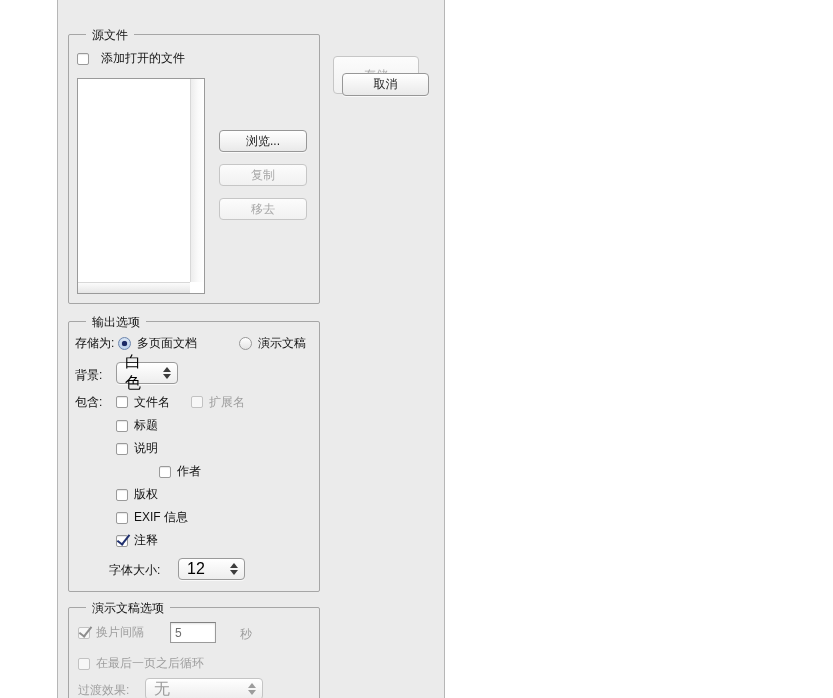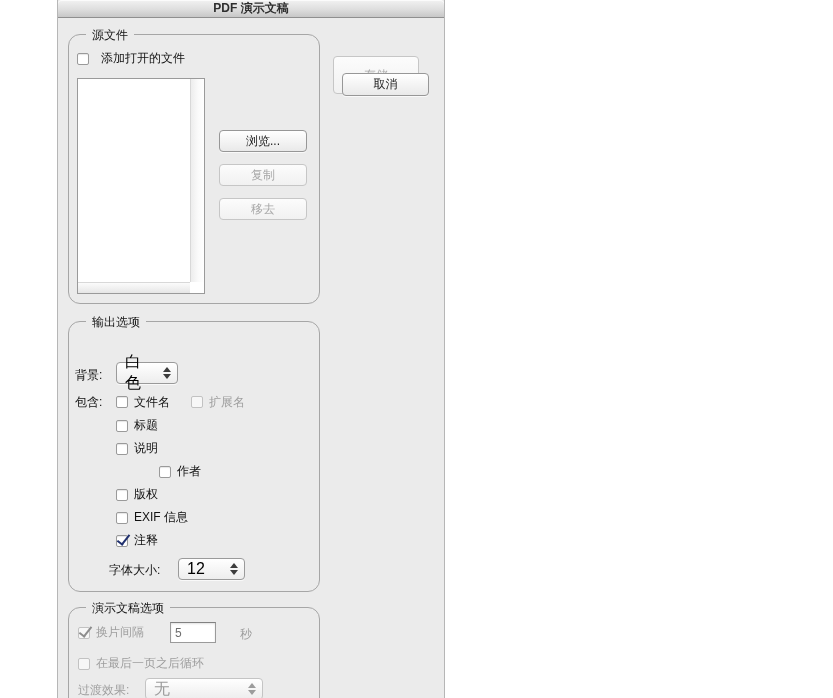--- a/index.html
+++ b/index.html
@@ -11,21 +11,21 @@
             background:#ebebeb; border-left:1px solid #b6b6b6; border-right:1px solid #b6b6b6;
             overflow:hidden; }
 
   .titlebar { position:absolute; left:0; top:0; right:0; height:18px;
               background:linear-gradient(#f2f2f2 0%, #dedede 55%, #c7c7c7 100%);
               border-bottom:1px solid #8f8f8f; border-radius:4px 4px 0 0;
               box-shadow:inset 0 1px 0 #fbfbfb;
               display:flex; align-items:center; justify-content:center;
               font-size:12px; font-weight:bold; color:#2f2f2f; }
 
-  .group { position:absolute; border:1px solid #a6a6a6; border-radius:12px; }
+  .group { position:absolute; border:1px solid #a6a6a6; border-radius:2px; }
   .legend { position:absolute; top:-8px; left:17px; background:#ebebeb; padding:0 6px;
             font-size:12px; color:#141414; white-space:nowrap; }
 
   .lbl { font-size:12px; color:#111; white-space:nowrap; }
   .lbl.dim { color:#9e9e9e; }
 
   .row { position:absolute; display:flex; align-items:center; font-size:12px; color:#111; }
 
   
   .btn { position:absolute; display:flex; align-items:center; justify-content:center;
@@ -83,23 +83,20 @@
              background:linear-gradient(#fbfbfb, #e6e6e6); }
 
   .gap6 { gap:6px; } .abs { position:absolute; }
 </style>
 </head>
 <body>
 
 <div class="stage">
   <div class="dialog">
 
-    <div class="titlebar">
-      <span>PDF 演示文稿</span>
-    </div>
 
     <div class="group" style="left:10px; top:34px; width:252px; height:270px;">
       <span class="legend">源文件</span>
 
       <div class="row gap6" style="left:8px; top:15px;gap:12px;">
         <span class="cbx"></span>
         <span class="lbl">添加打开的文件</span>
       </div>
 
       <div class="listbox" style="left:8px; top:43px; width:128px; height:216px;">
@@ -121,20 +118,31 @@
     <div class="btn disabled" style="left:275px; top:40px; width:86px; height:38px;margin-top:16px;">
       <span>存储</span>
     </div>
     <div class="btn" style="left:284px; top:73px; width:87px; height:23px;">
       <span>取消</span>
     </div>
 
     <div class="group" style="left:10px; top:321px; width:252px; height:271px;">
       <span class="legend">输出选项</span>
 
+      <div class="row" style="left:6px; top:13px; right:4px; height:16px;">
+        <span class="lbl abs" style="left:0;">存储为:</span>
+        <span class="row gap6" style="left:43px;">
+          <span class="rad on"></span>
+          <span class="lbl">多页面文档</span>
+        </span>
+        <span class="row gap6" style="left:164px;">
+          <span class="rad"></span>
+          <span class="lbl">演示文稿</span>
+        </span>
+      </div>
 
       <span class="lbl abs" style="left:6px; top:45px;">背景:</span>
       <div class="popup" style="left:47px; top:40px; width:62px; height:22px;">
         <span>白色</span>
         <span class="steppers">
           <span class="tri-up"></span>
             <span class="tri-down"></span>
         </span>
       </div>
 

